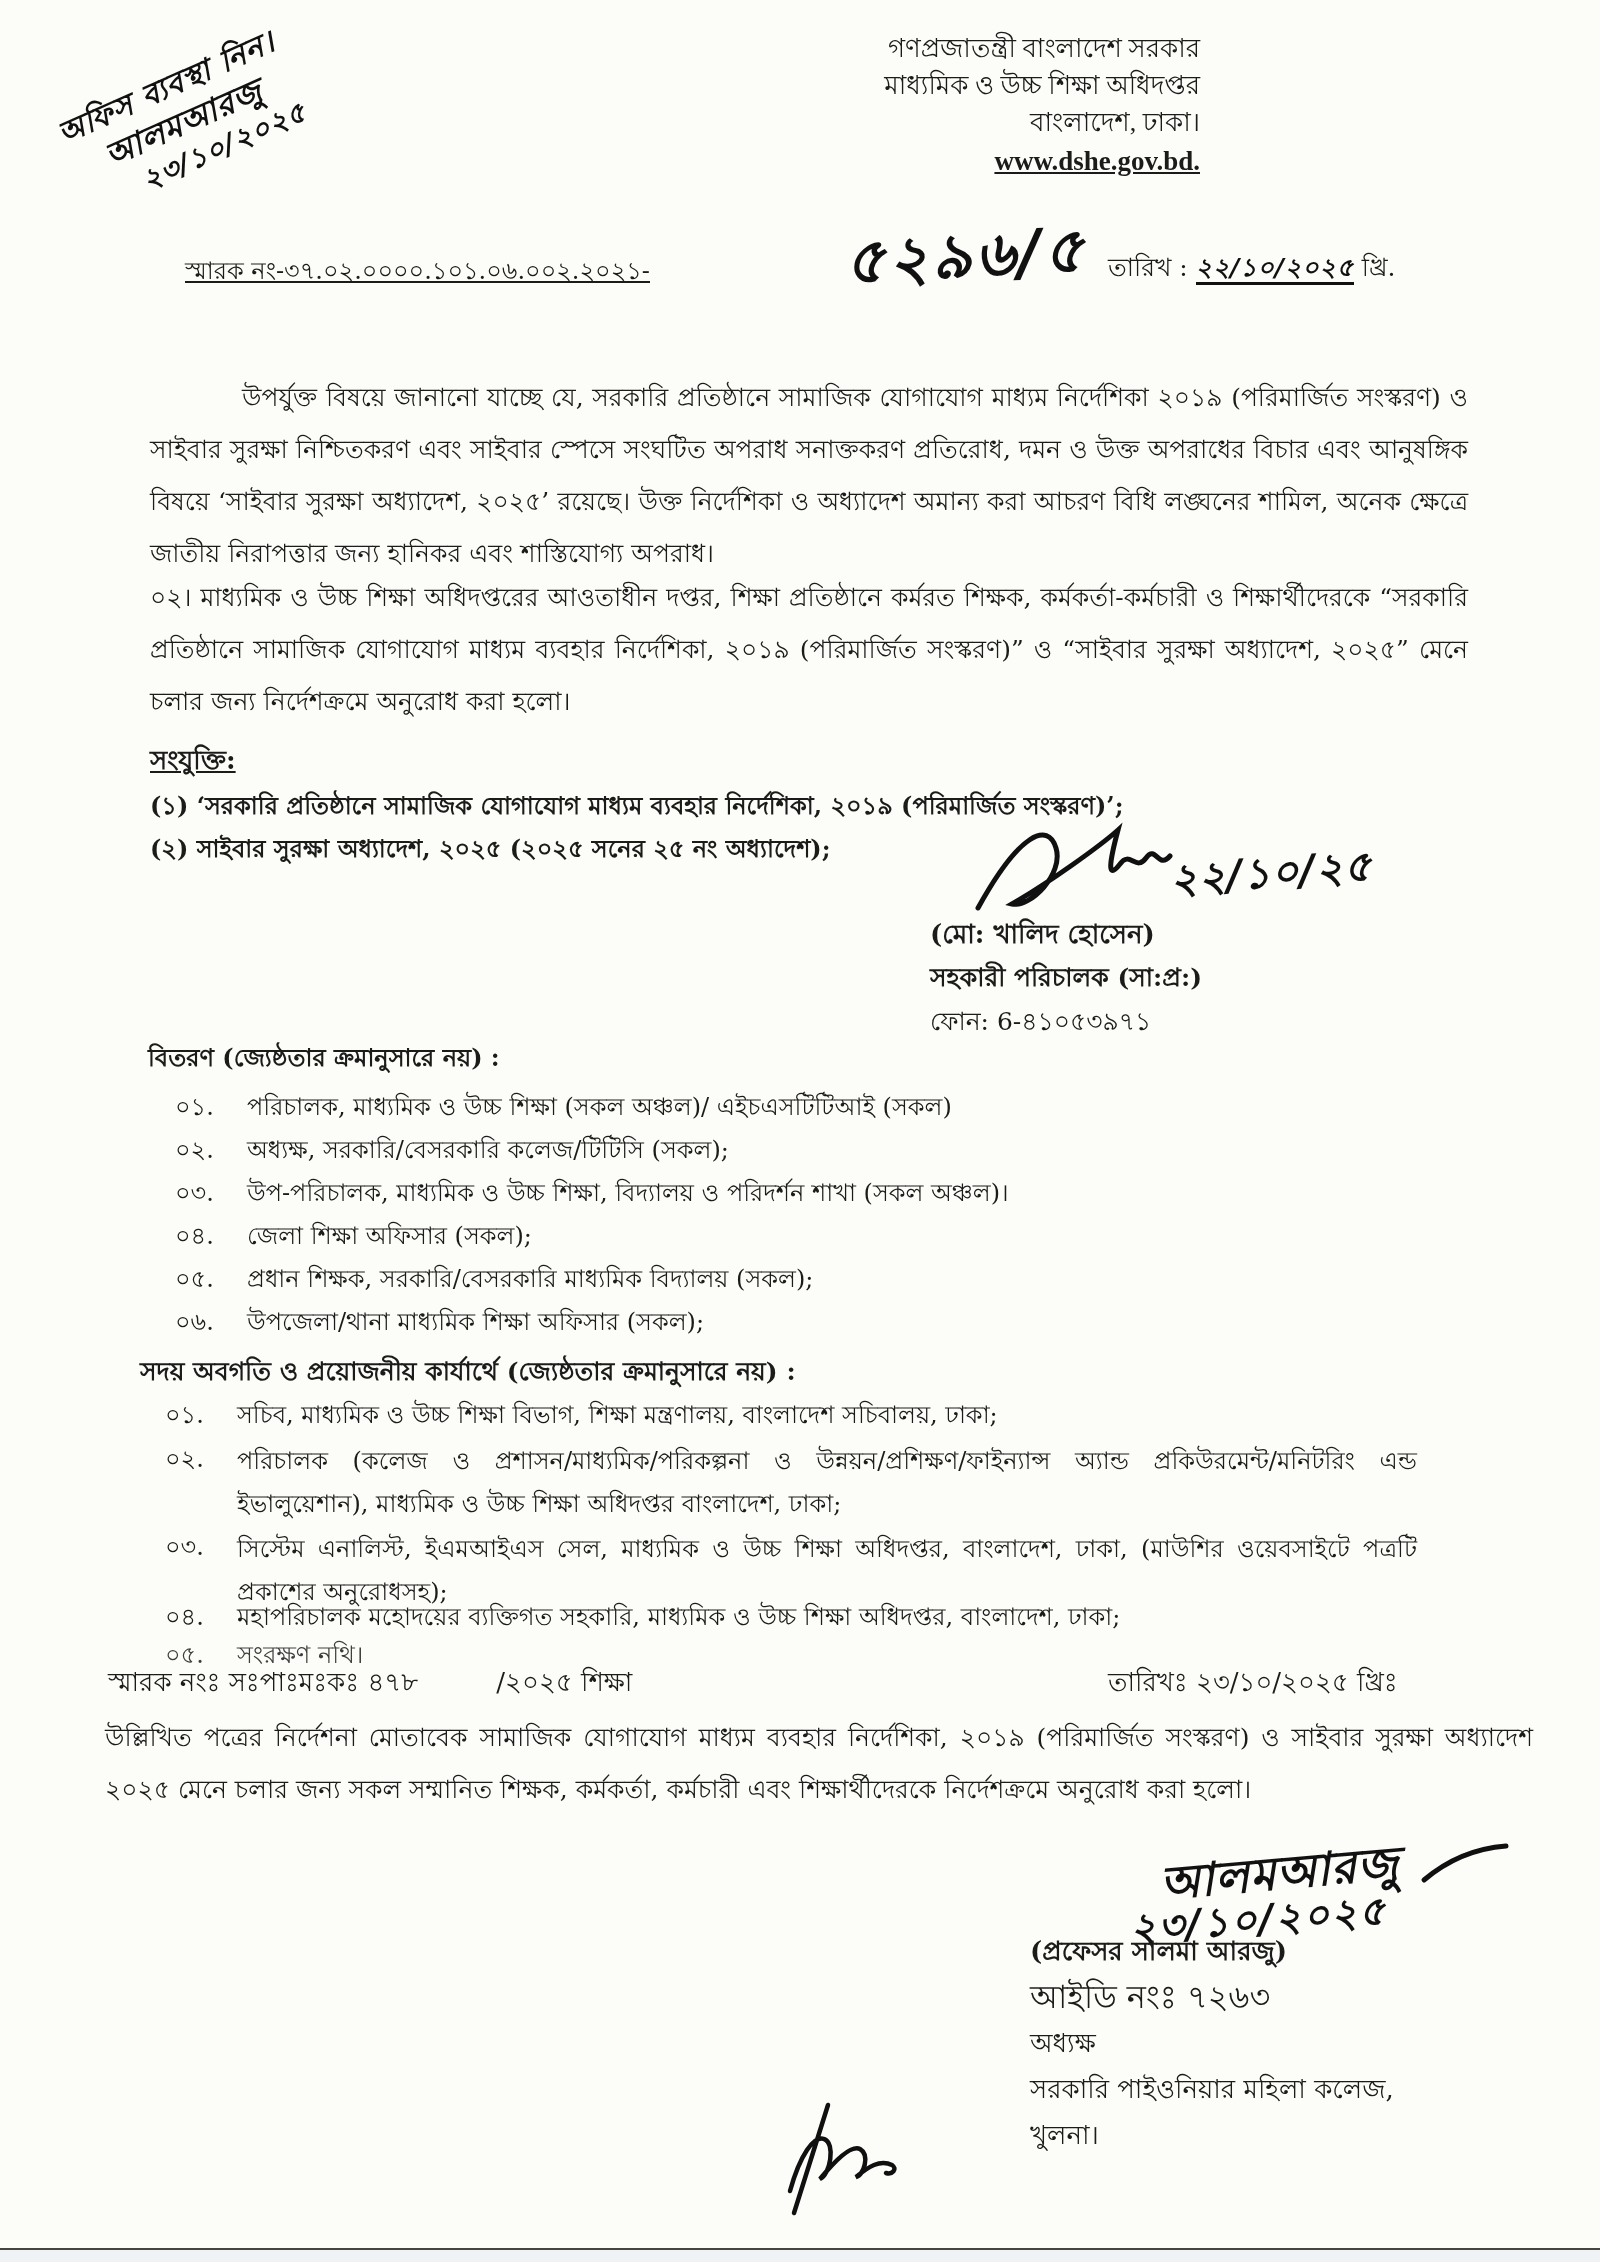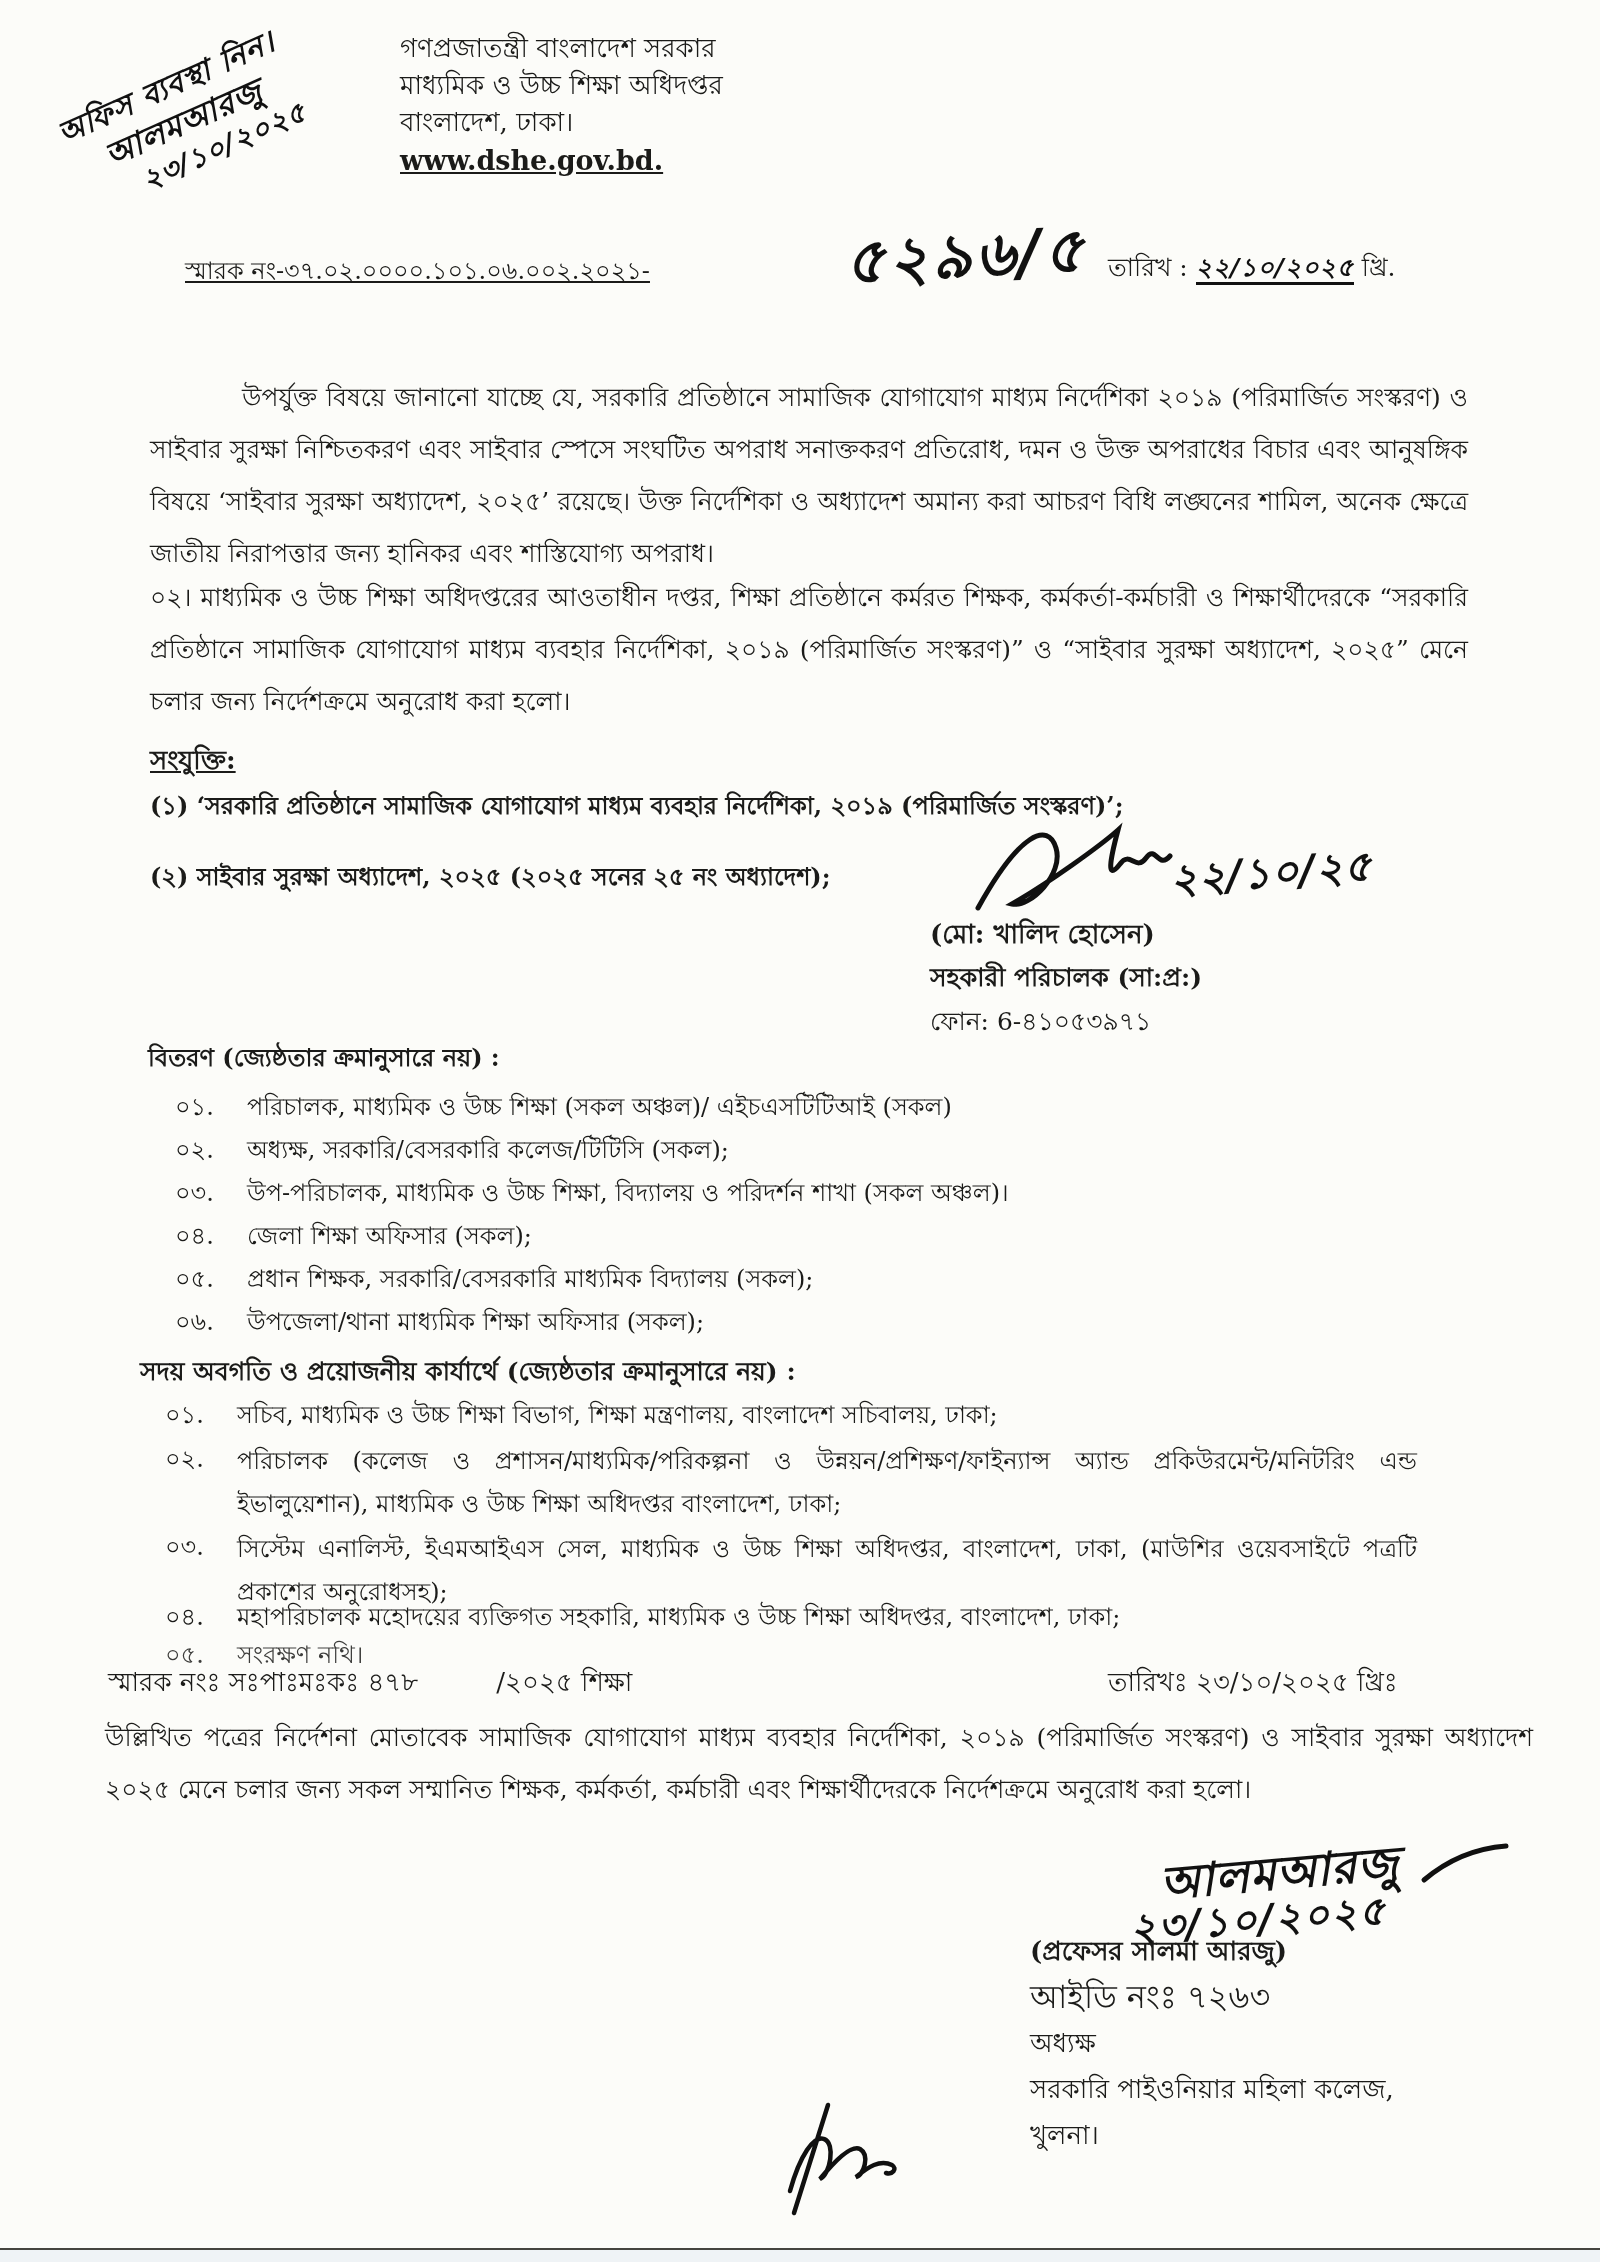--- a/index.html
+++ b/index.html
@@ -23,21 +23,21 @@
     letter-spacing:1px;
   }
   .hand-note{
     transform:rotate(-24deg);
     transform-origin:left top;
     line-height:1.25;
   }
   .hand-note .l1{font-size:30px;}
   .hand-note .l2{font-size:32px;padding-left:34px;}
   .hand-note .l3{font-size:28px;padding-left:58px;}
-  .header-block{left:400px;top:30px;width:800px;text-align:left;}
+  .header-block{left:400px;top:30px;width:800px;text-align:right;font-family:Liberation Serif, serif;}
   .header-block .h-line{font-size:26px;line-height:37px;}
   .website{font-size:27px;font-weight:bold;text-decoration:underline;line-height:40px;}
   .list-row{position:absolute;left:175px;display:flex;}
   .list-row .num{width:72px;flex:0 0 72px;font-size:24px;}
   .list-row .txt{font-size:24px;}
   .cc-row{left:165px;}
   .wrap2 .txt{line-height:43px;width:1180px;text-align:justify;}
   .sig-center{text-align:left;}
   .scan-bottom-line{position:absolute;left:0;top:2248px;width:1600px;height:2px;background:#45443f;}
   .scan-bottom-strip{position:absolute;left:0;top:2250px;width:1600px;height:12px;background:#eff3f6;}
@@ -69,21 +69,21 @@
     <span>খ্রি.</span>
   </div>
 
 
   <div class="abs para" style="left:150px;top:372px;width:1318px;text-indent:92px;">উপর্যুক্ত বিষয়ে জানানো যাচ্ছে যে, সরকারি প্রতিষ্ঠানে সামাজিক যোগাযোগ মাধ্যম নির্দেশিকা ২০১৯ (পরিমার্জিত সংস্করণ) ও সাইবার সুরক্ষা নিশ্চিতকরণ এবং সাইবার স্পেসে সংঘটিত অপরাধ সনাক্তকরণ প্রতিরোধ, দমন ও উক্ত অপরাধের বিচার এবং আনুষঙ্গিক বিষয়ে ‘সাইবার সুরক্ষা অধ্যাদেশ, ২০২৫’ রয়েছে। উক্ত নির্দেশিকা ও অধ্যাদেশ অমান্য করা আচরণ বিধি লঙ্ঘনের শামিল, অনেক ক্ষেত্রে জাতীয় নিরাপত্তার জন্য হানিকর এবং শাস্তিযোগ্য অপরাধ।</div>
 
   <div class="abs para" style="left:150px;top:572px;width:1318px;">০২।    মাধ্যমিক ও উচ্চ শিক্ষা অধিদপ্তরের আওতাধীন দপ্তর, শিক্ষা প্রতিষ্ঠানে কর্মরত শিক্ষক, কর্মকর্তা-কর্মচারী ও শিক্ষার্থীদেরকে “সরকারি প্রতিষ্ঠানে সামাজিক যোগাযোগ মাধ্যম ব্যবহার নির্দেশিকা, ২০১৯ (পরিমার্জিত সংস্করণ)” ও “সাইবার সুরক্ষা অধ্যাদেশ, ২০২৫” মেনে চলার জন্য নির্দেশক্রমে অনুরোধ করা হলো।</div>
 
   <div class="abs bold underline" style="left:150px;top:740px;font-size:26px;">সংযুক্তি:</div>
   <div class="abs t24" style="left:150px;top:790px;">(১) ‘সরকারি প্রতিষ্ঠানে সামাজিক যোগাযোগ মাধ্যম ব্যবহার নির্দেশিকা, ২০১৯ (পরিমার্জিত সংস্করণ)’;</div>
-  <div class="abs t24" style="left:150px;top:833px;margin-top:28px;">(২) সাইবার সুরক্ষা অধ্যাদেশ, ২০২৫ (২০২৫ সনের ২৫ নং অধ্যাদেশ);</div>
+  <div class="abs t24" style="left:150px;top:833px;">(২) সাইবার সুরক্ষা অধ্যাদেশ, ২০২৫ (২০২৫ সনের ২৫ নং অধ্যাদেশ);</div>
 
   <svg class="abs" style="left:960px;top:812px;" width="330" height="120" viewBox="0 0 330 120">
     <path d="M18 96 C 60 20, 88 10, 96 36 C 104 62, 70 96, 52 92 C 90 70, 140 34, 158 18 C 150 48, 146 70, 160 52 C 170 38, 176 60, 186 46 C 196 32, 198 58, 210 44" stroke-width="5" stroke-linecap="round"></path>
   </svg>
   <div class="abs hand" style="left:1170px;top:840px;font-size:42px;transform:rotate(-4deg);">২২/১০/২৫</div>
   <div class="abs sig-center" style="left:930px;top:912px;width:380px;">
     <div class="bold" style="font-size:26px;line-height:44px;">(মো: খালিদ হোসেন)</div>
     <div class="bold" style="font-size:25px;line-height:44px;">সহকারী পরিচালক (সা:প্র:)</div>
     <div style="font-size:25px;line-height:44px;">ফোন: 6-৪১০৫৩৯৭১</div>
   </div>

